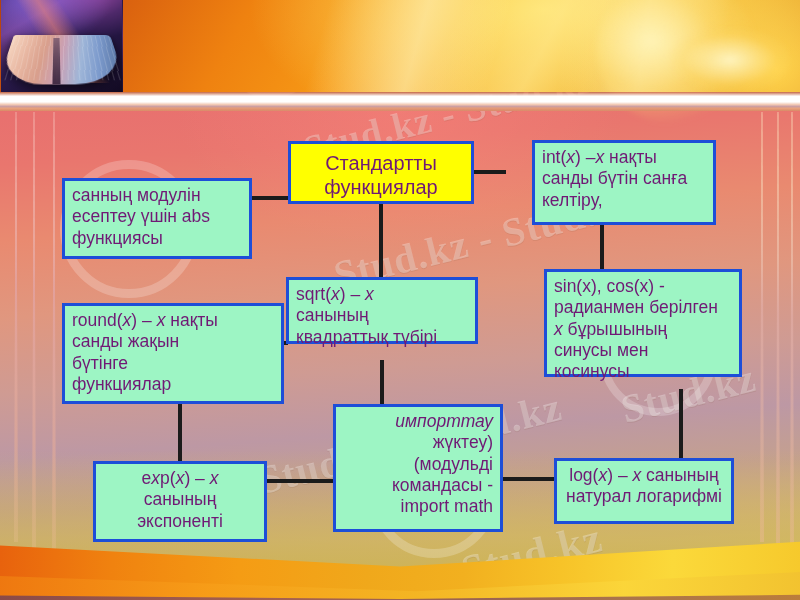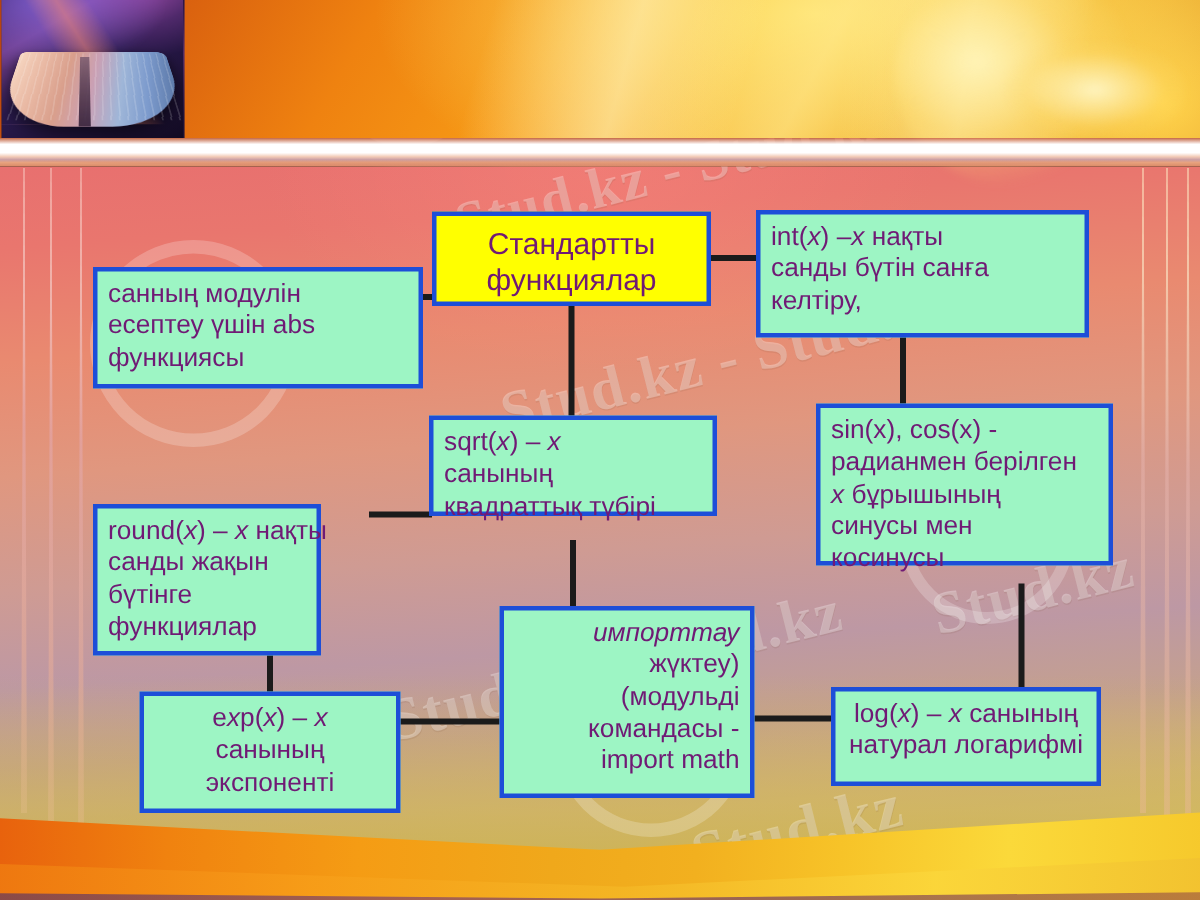--- a/index.html
+++ b/index.html
@@ -235,31 +235,31 @@
       <div class="conn v" style="left: 178px; top: 402px; height: 61px;"></div>
       <div class="conn v" style="left: 679px; top: 389px; height: 71px;"></div>
       <div class="conn h" style="left: 501px; top: 477px; width: 55px;"></div>
     </div>
 
   <div id="nodes">
       <div class="node yellow" style="left: 288px; top: 141px; width: 186px; height: 63px; text-align: center; font-size: 20px; padding-top: 7px;">
         <span class="ln">Стандартты</span>
         <span class="ln">функциялар</span>
       </div>
-      <div class="node" style="left: 62px; top: 178px; width: 220px; height: 81px;">
+      <div class="node" style="left: 62px; top: 178px; width: 190px; height: 81px;">
         <span class="ln">санның модулін</span>
         <span class="ln">есептеу үшін abs</span>
         <span class="ln">функциясы</span>
       </div>
-      <div class="node" style="left: 504px; top: 140px; width: 222px; height: 85px;">
+      <div class="node" style="left: 532px; top: 140px; width: 184px; height: 85px;">
         <span class="ln">int(<i>x</i>) –<i>x</i> нақты</span>
         <span class="ln">санды бүтін санға</span>
         <span class="ln">келтіру,</span>
       </div>
-      <div class="node" style="left: 62px; top: 303px; width: 152px; height: 101px; margin-top: 33px;">
+      <div class="node" style="left: 62px; top: 303px; width: 222px; height: 101px;">
         <span class="ln">round(<i>x</i>) – <i>x</i> нақты</span>
         <span class="ln">санды жақын</span>
         <span class="ln">бүтінге</span>
         <span class="ln">функциялар</span>
       </div>
       <div class="node" style="left: 286px; top: 277px; width: 192px; height: 67px;">
         <span class="ln">sqrt(<i>x</i>) – <i>x</i></span>
         <span class="ln">санының</span>
         <span class="ln">квадраттық түбірі</span>
       </div>

